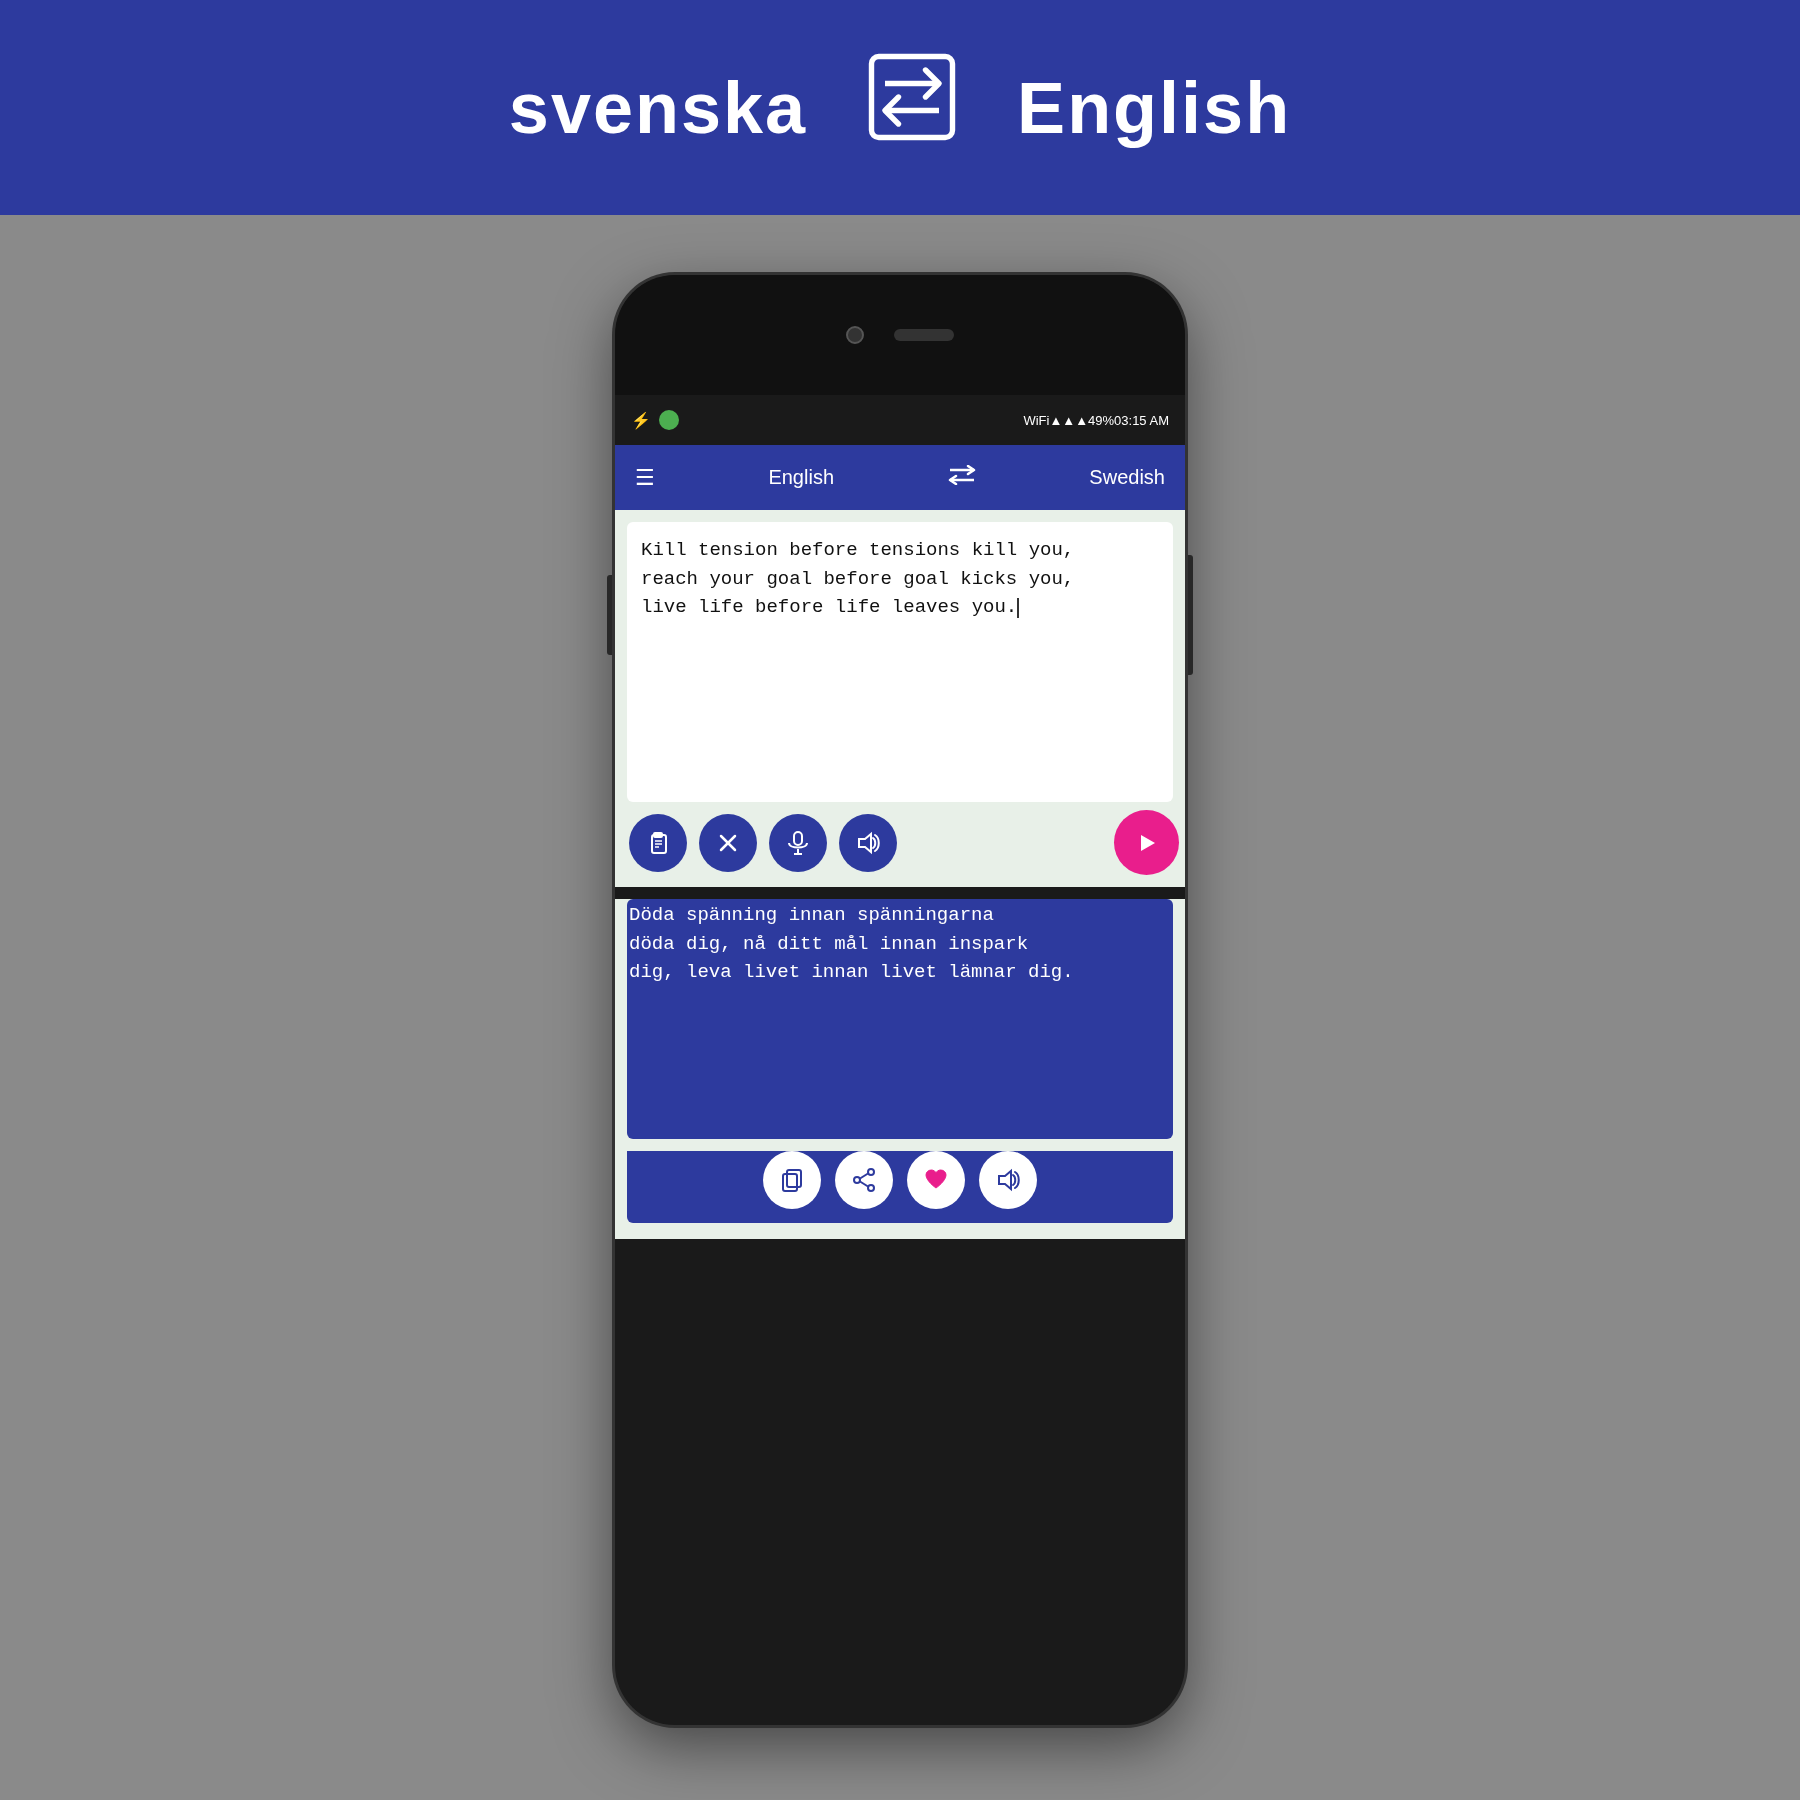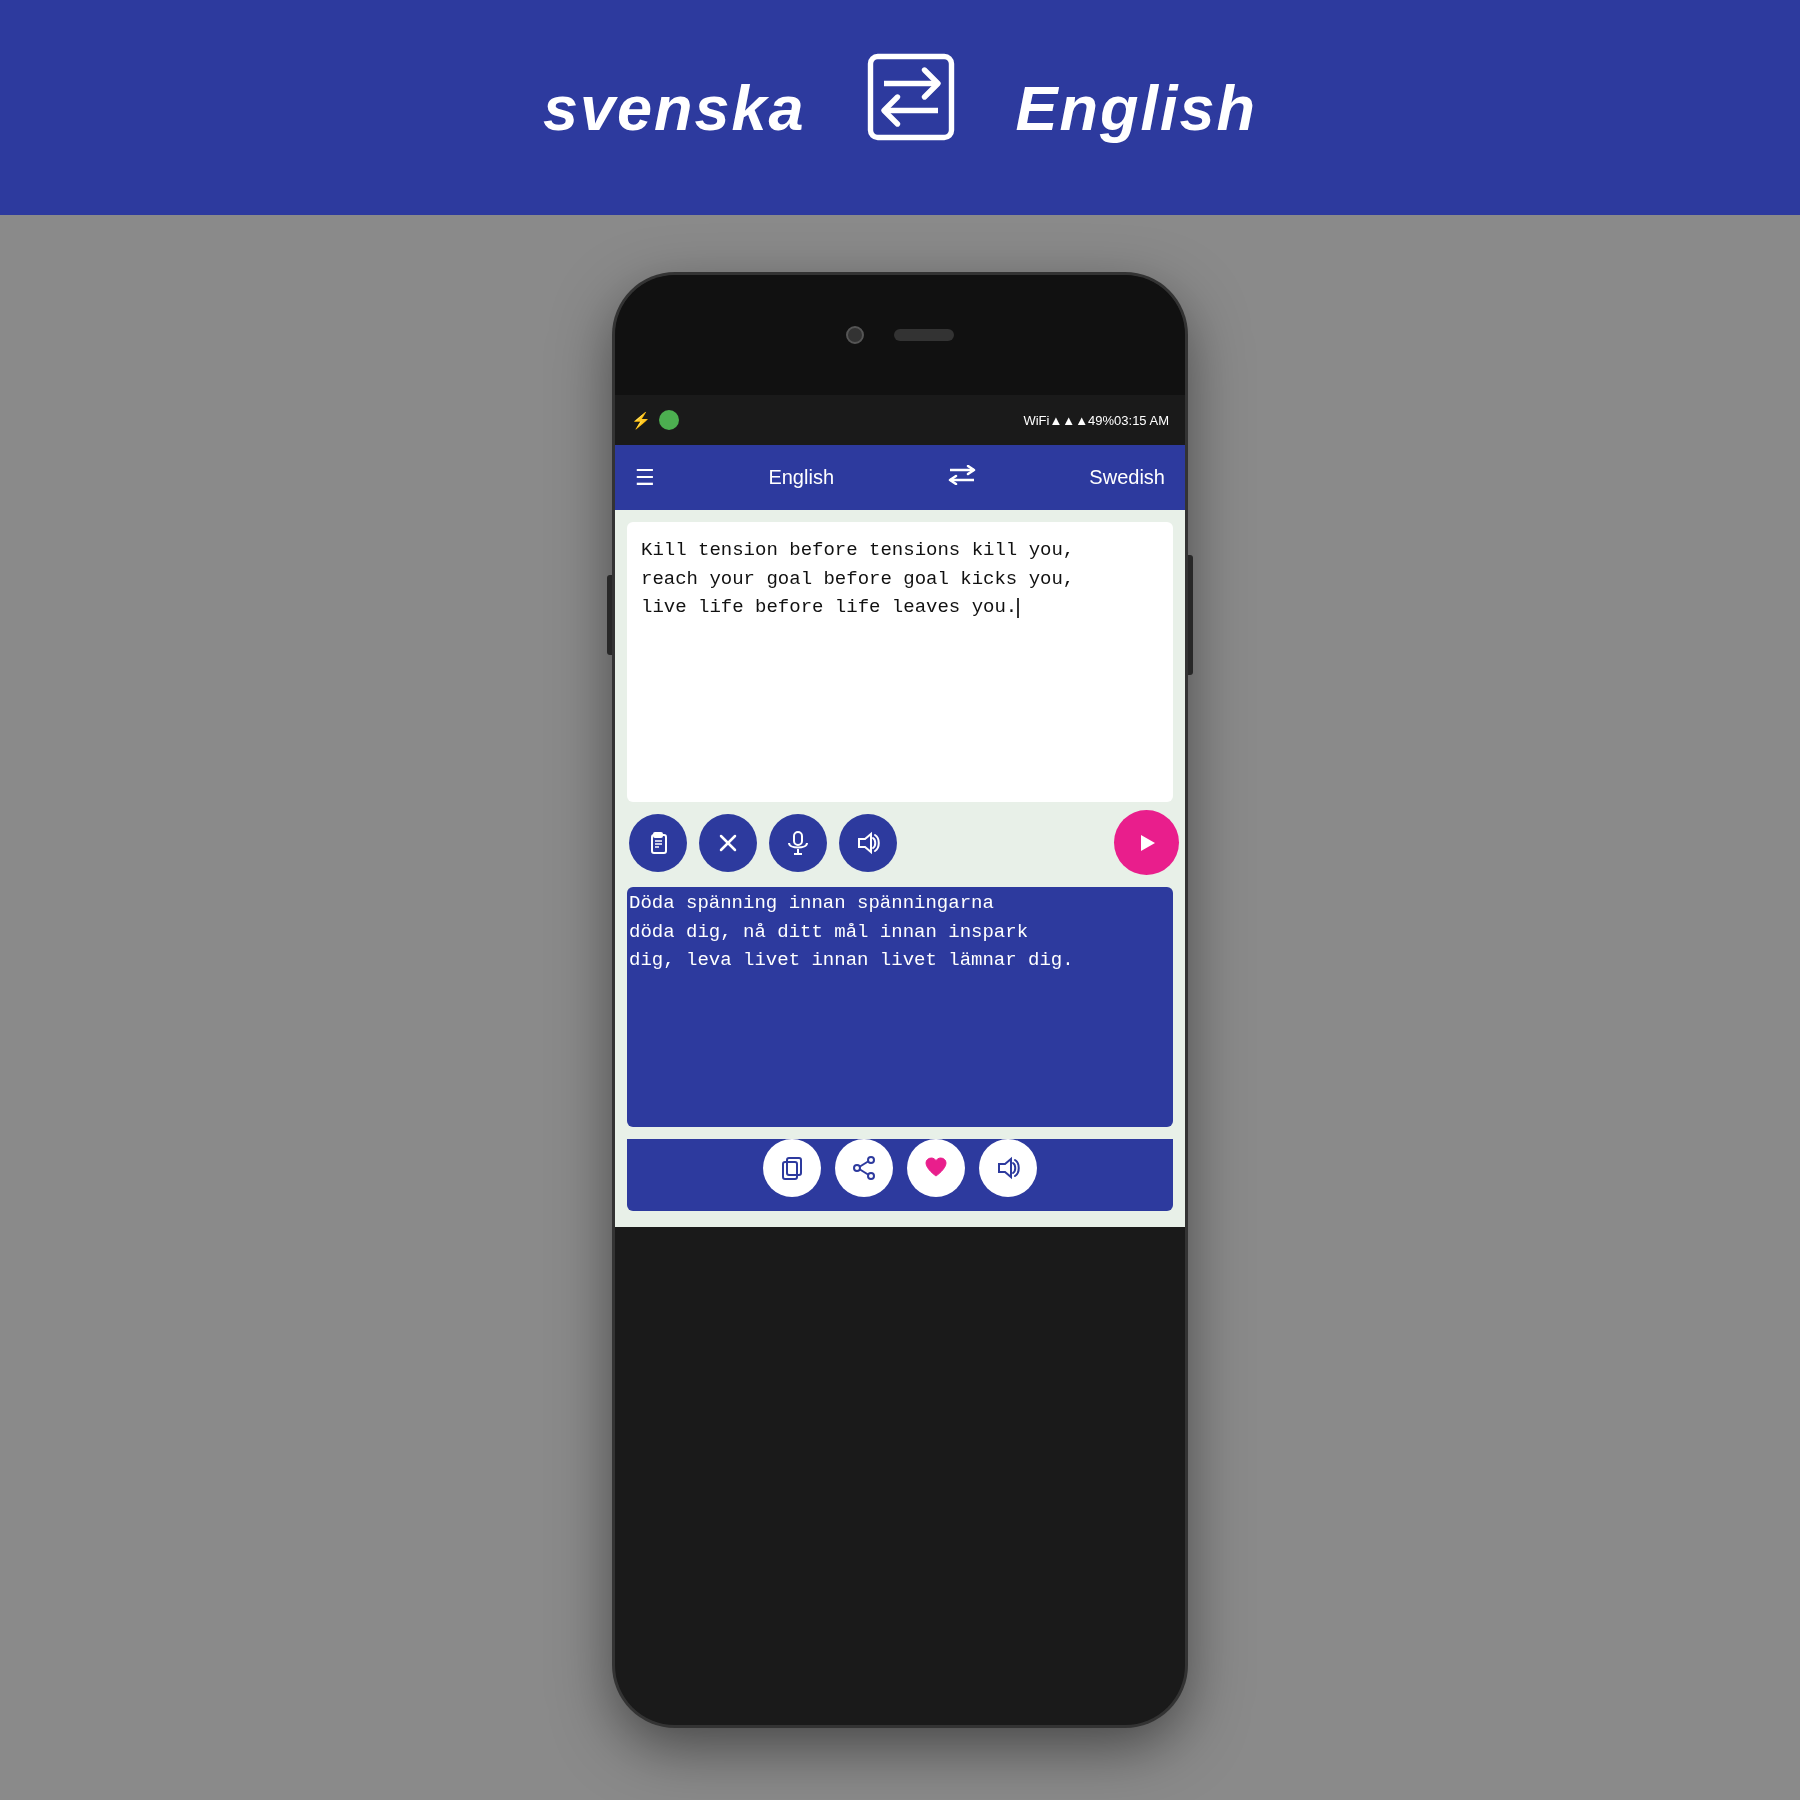--- a/index.html
+++ b/index.html
@@ -20,24 +20,23 @@
       background: #2d3a9e;
       height: 215px;
       display: flex;
       align-items: center;
       justify-content: center;
       gap: 60px;
       flex-shrink: 0;
     }
     .banner-lang {
       color: white;
-      font-size: 63px;
+      font-size: 72px;
       font-weight: bold;
       letter-spacing: 2px;
-      font-style: italic;
     }
     .banner-swap-icon {
       color: white;
       font-size: 90px;
     }
 
     
     .phone-wrapper {
       margin-top: 60px;
       position: relative;
@@ -228,20 +227,21 @@
       color: #2d3a9e;
       font-size: 24px;
     }
 
     
     .screen-body {
       display: flex;
       flex-direction: column;
       flex: 1;
       overflow: hidden;
+      gap: 12px;
     }
 
     .input-section {
       background: #e8f0e8;
       flex-shrink: 0;
     }
     .output-section {
       background: #e8f0e8;
       flex: 1;
       display: flex;

